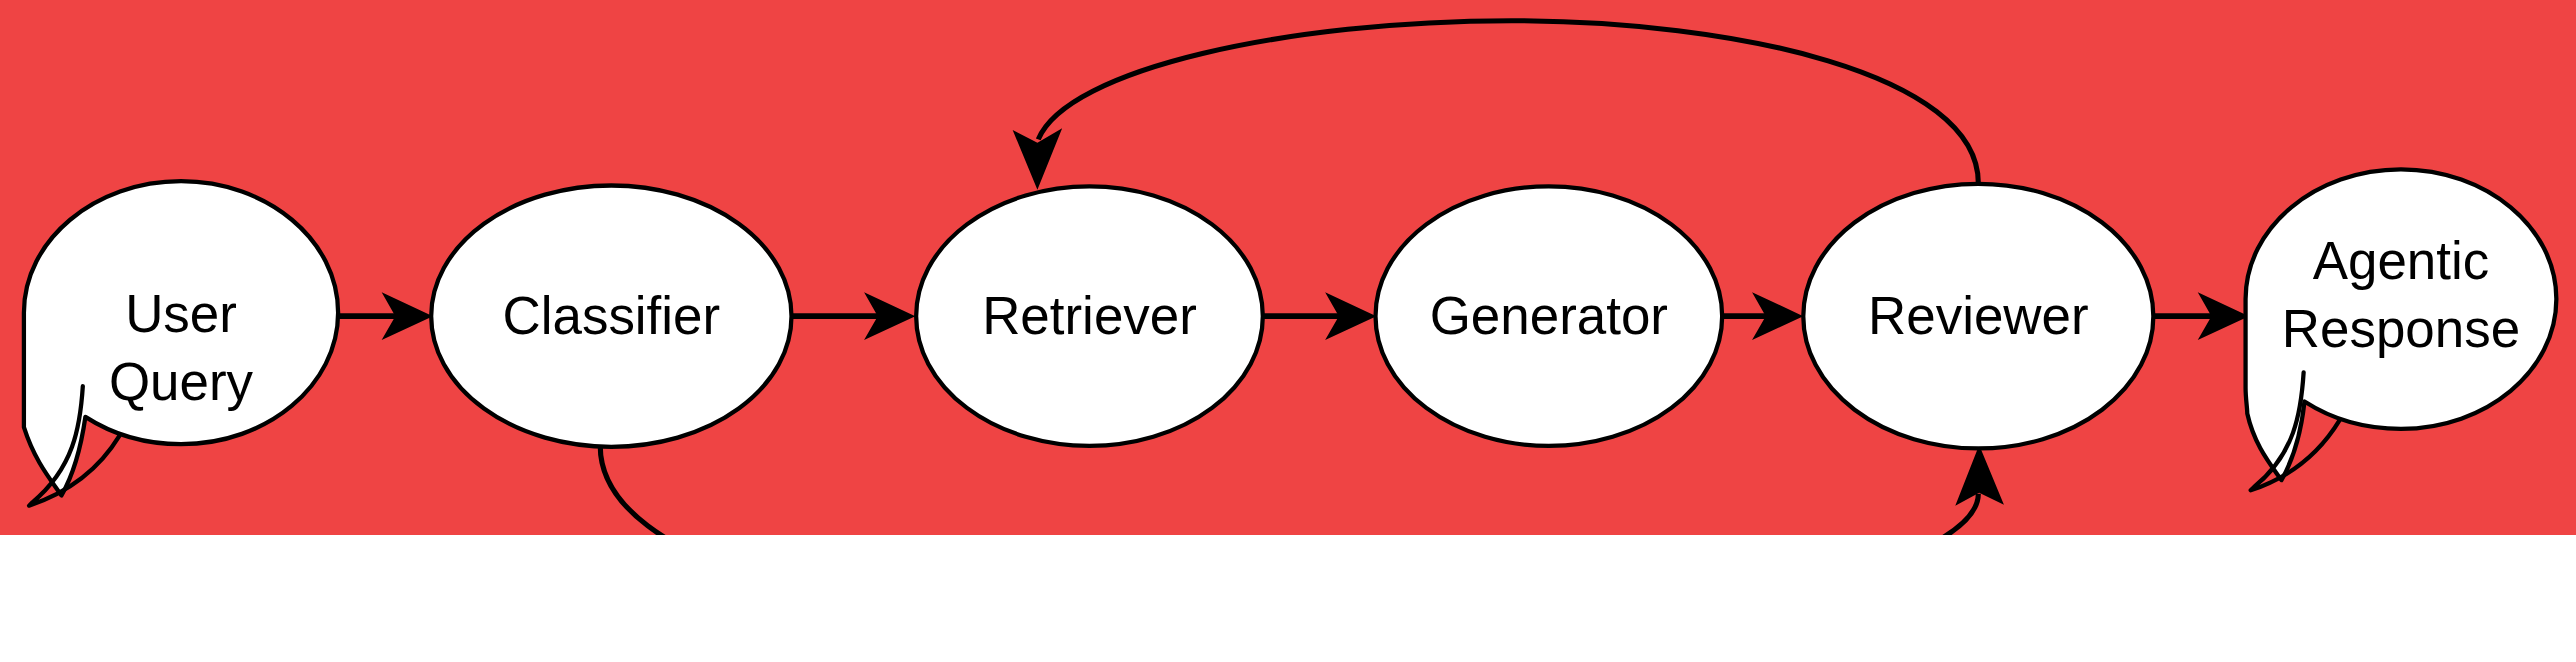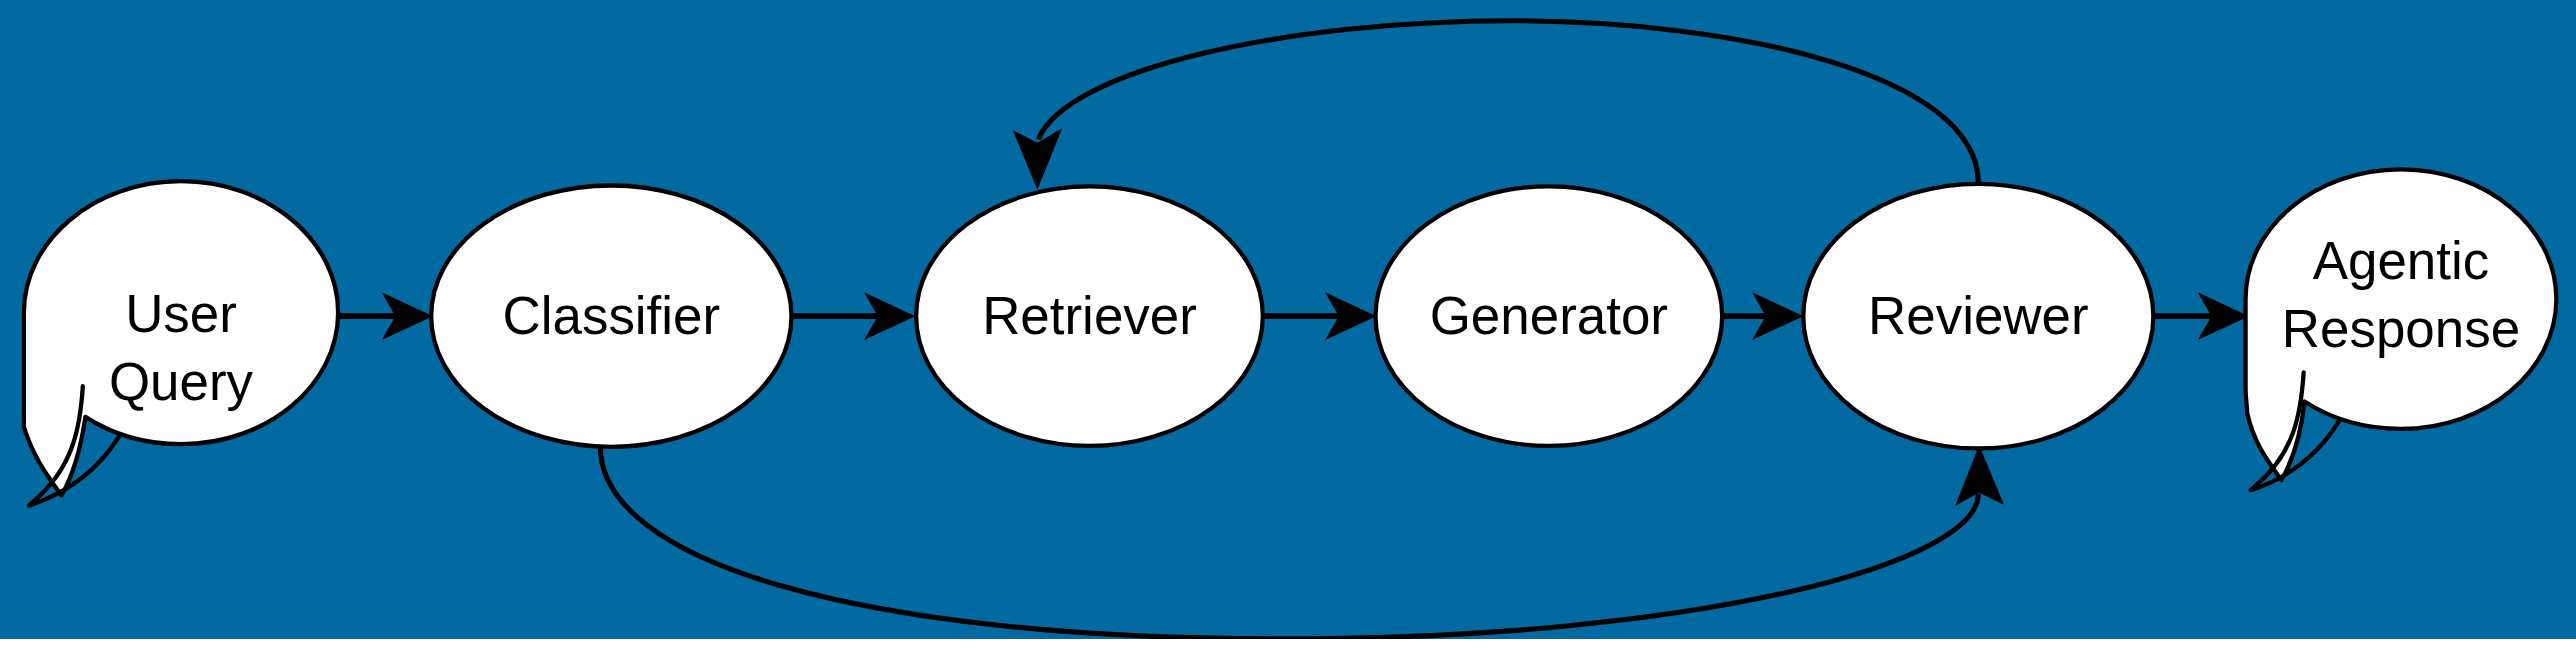--- a/index.html
+++ b/index.html
@@ -7,22 +7,22 @@
     margin: 0;
     padding: 0;
     background: #ffffff;
   }
   body {
     font-family: "Liberation Sans", sans-serif;
   }
   #diagram-root {
     position: relative;
     width: 2576px;
-    height: 639px;
-    background: #0369a1;
+    height: 535px;
+    background: #ef4444;
     overflow: hidden;
   }
   #flow-svg {
     display: block;
     width: 2576px;
     height: 663px;
   }
   .node-shape {
     fill: #ffffff;
     stroke: #000000;

